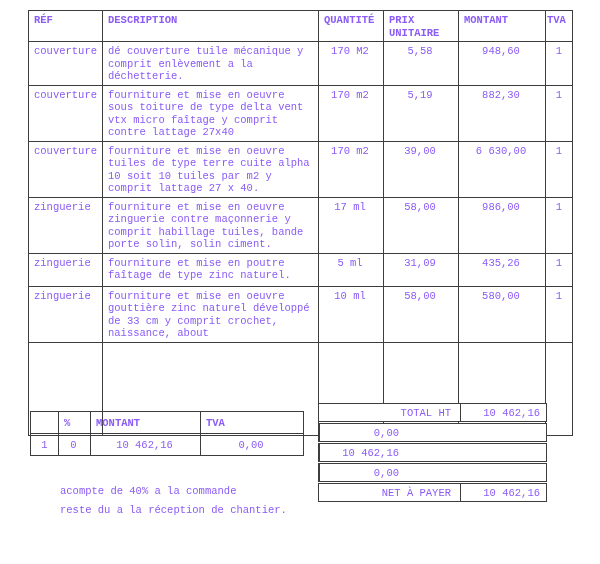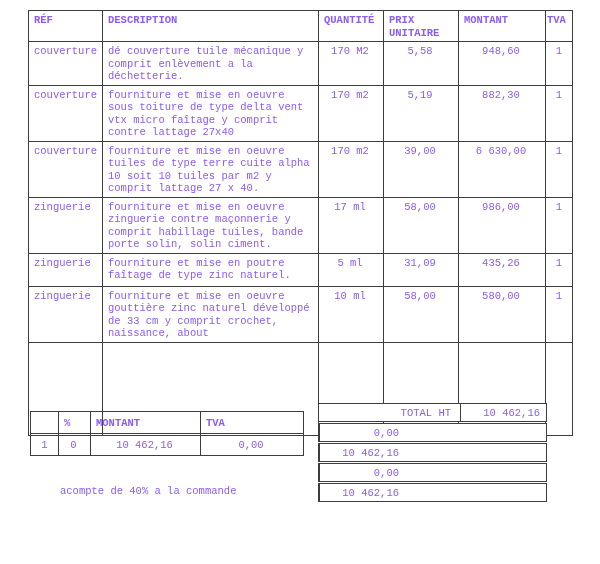--- a/index.html
+++ b/index.html
@@ -158,21 +158,23 @@
     <div class="totals-row">
       <span class="totals-value">0,00</span>
     </div>
     <div class="totals-row">
       <span class="totals-value">10 462,16</span>
     </div>
     <div class="totals-row">
       <span class="totals-value">0,00</span>
     </div>
     <div class="totals-row">
+      <span class="totals-label">NET À PAYER</span>
       <span class="totals-value">10 462,16</span>
     </div>
   </div>
 
   <div class="notes">
     <p>acompte de 40% a la commande</p>
+    <p>reste du a la réception de chantier.</p>
   </div>
 
 </div>
 
 </body></html>

